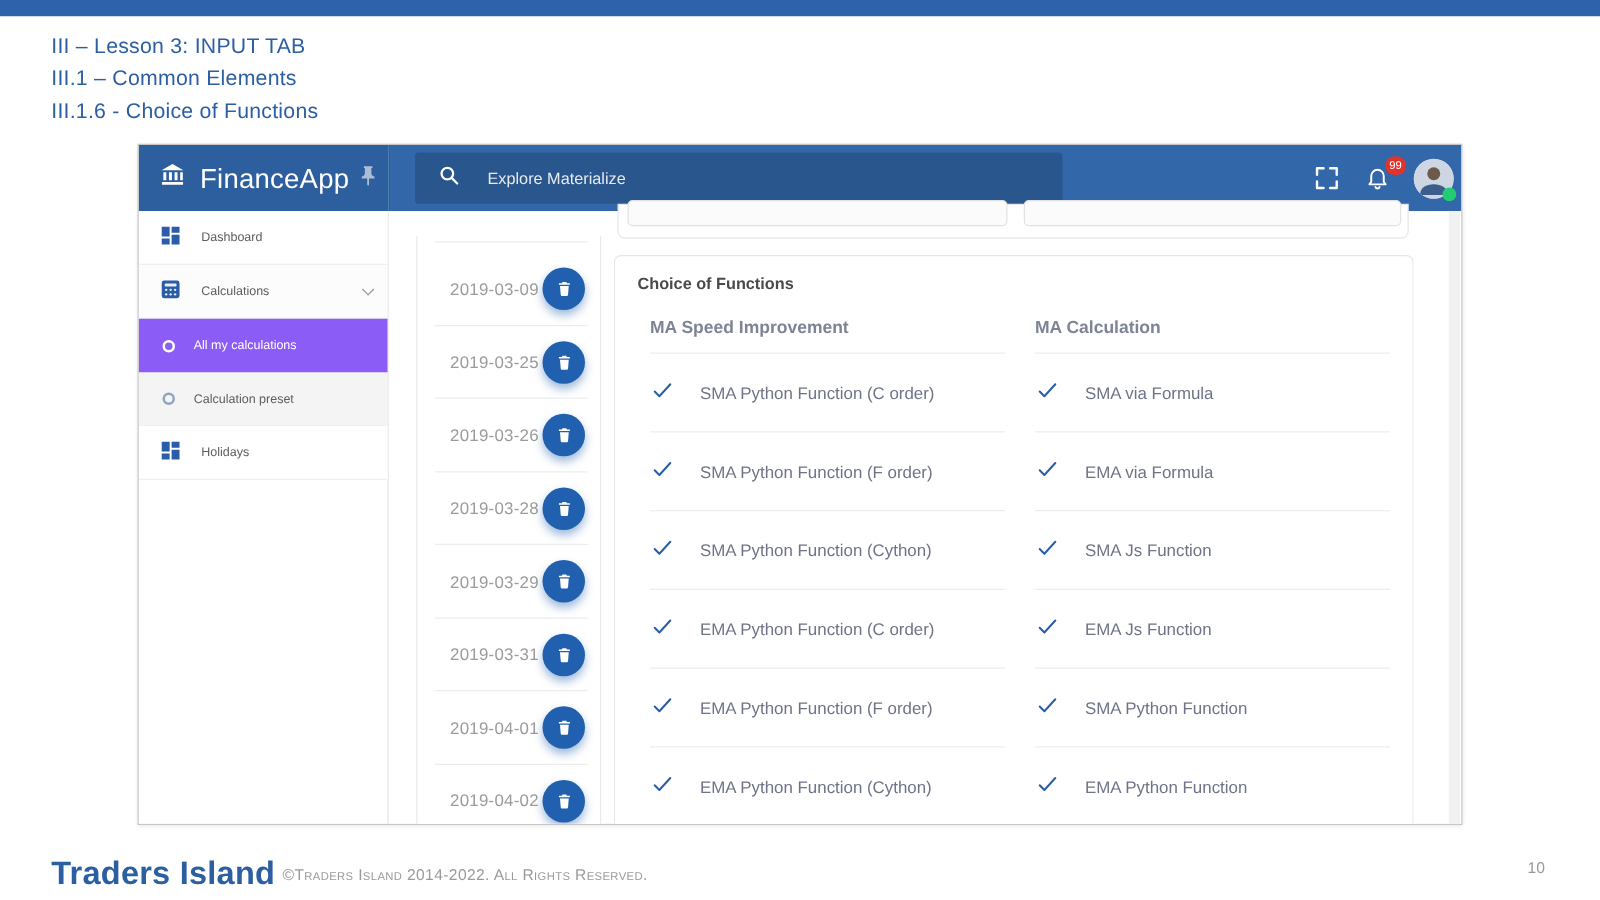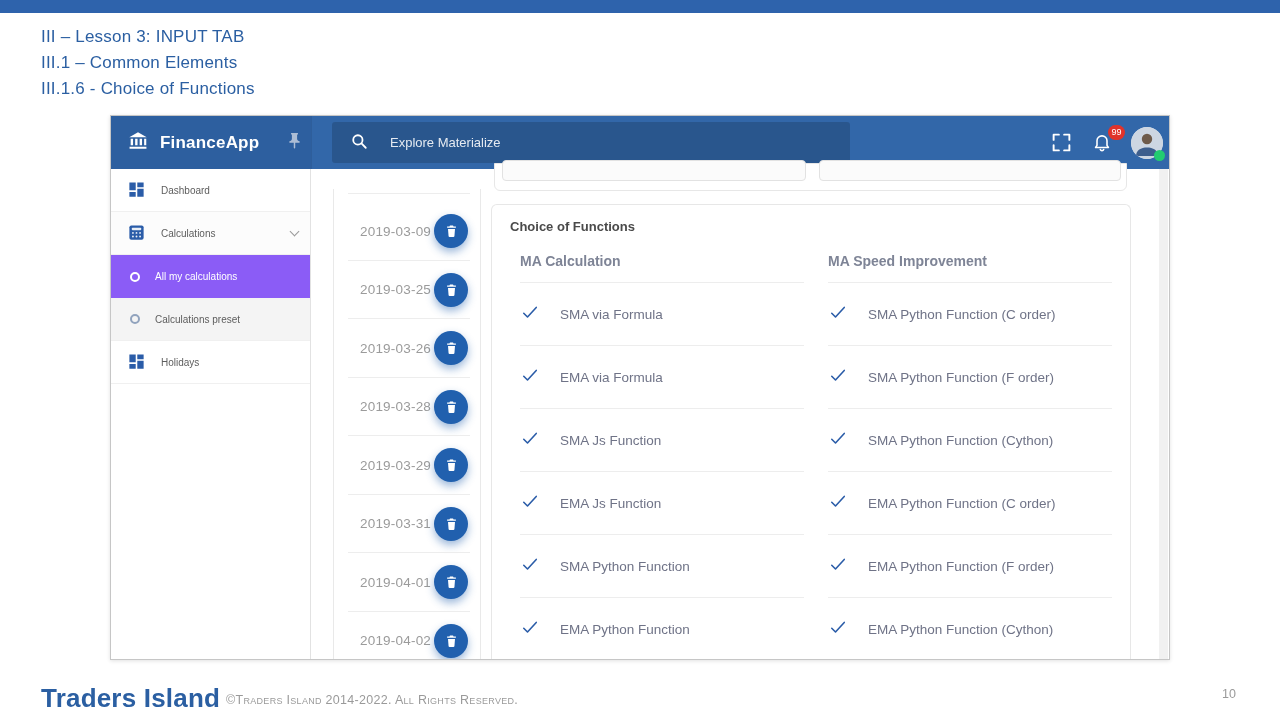--- a/index.html
+++ b/index.html
@@ -10,21 +10,21 @@
   .topbar { position:absolute; left:0; top:0; width:1280px; height:13px; background:#2e63ac; }
   .titles { position:absolute; left:41px; top:24px; color:#2b5fa2; font-weight:normal; font-size:17px; line-height:26px; letter-spacing:.2px; }
 
   
   .app { position:absolute; left:110px; top:115px; width:1060px; height:545px; background:#fff;
          border:1px solid #c6c6c6; box-shadow:0 1px 4px rgba(0,0,0,.12); overflow:hidden; }
 
   
   .app-header { position:absolute; left:0; top:0; width:100%; height:53px; display:flex; }
   .brand { width:200px; height:53px; background:#2d5f9f; display:flex; align-items:center; padding:0 10px 0 16px; flex:none; }
-  .brand-name { color:#fff; font-weight:bold; font-size:17px; margin-left:11px; letter-spacing:.2px; }
+  .brand-name { color:#fff; font-weight:normal; font-size:22px; margin-left:11px; letter-spacing:.2px; }
   .pin { margin-left:auto; opacity:.85; }
   .navbar { flex:1; background:#3267a9; display:flex; align-items:center; border-left:1px solid rgba(0,0,0,.08); }
   .searchbar { margin-left:20px; width:518px; height:41px; background:rgba(0,0,0,.16); border-radius:3px;
                display:flex; align-items:center; padding:0 14px 0 18px; }
   .searchbar input { background:transparent; border:none; outline:none; color:#fff; font-size:13px; margin-left:22px; width:400px; font-family:"Liberation Sans", sans-serif; }
   .searchbar input::placeholder { color:rgba(255,255,255,.88); opacity:1; }
   .hdr-icons { margin-left:auto; display:flex; align-items:center; gap:17px; padding-right:6px; }
   .icon-btn { position:relative; width:24px; height:24px; display:flex; align-items:center; justify-content:center; cursor:pointer; }
   .badge { position:absolute; top:-6px; right:-11px; min-width:17px; height:15px; background:#e0332b; color:#fff;
            font-size:9px; font-weight:normal; border-radius:8px; display:flex; align-items:center; justify-content:center; padding:0 3px; }
@@ -172,21 +172,21 @@
         </span>
         <span class="lbl">Calculations</span>
         <span class="chev"></span>
       </div>
       <div class="side-item selected">
         <span class="ring white"></span>
         <span class="lbl">All my calculations</span>
       </div>
       <div class="side-item subtle">
         <span class="ring"></span>
-        <span class="lbl">Calculations preset</span>
+        <span class="lbl">Calculation preset</span>
       </div>
       <div class="side-item">
         <span>
           <svg width="19" height="19" viewBox="0 0 24 24" fill="#2a5ca8">
               <path d="M3 13h8V3H3v10zm0 8h8v-6H3v6zm10 0h8V11h-8v10zm0-18v6h8V3h-8z"></path>
             </svg>
         </span>
         <span class="lbl">Holidays</span>
       </div>
     </div>
@@ -283,132 +283,132 @@
               </span>
             </div>
 
         </div>
       </div>
 
       <div class="func-card">
         <div class="func-title">Choice of Functions</div>
         <div class="func-cols">
           <div class="func-col">
-            <div class="col-header">MA Calculation</div>
-
-              <div class="func-row">
-                <span>
-                  <svg width="20" height="20" viewBox="0 0 24 24" fill="none" stroke="#2a5ca8" stroke-width="1.9" stroke-linecap="round" stroke-linejoin="round">
-                    <path d="M4.5 13.5 9 18 19.5 6.5"></path>
-                  </svg>
-                </span>
-                <span class="func-label">SMA via Formula</span>
-              </div>
-
-              <div class="func-row">
-                <span>
-                  <svg width="20" height="20" viewBox="0 0 24 24" fill="none" stroke="#2a5ca8" stroke-width="1.9" stroke-linecap="round" stroke-linejoin="round">
-                    <path d="M4.5 13.5 9 18 19.5 6.5"></path>
-                  </svg>
-                </span>
-                <span class="func-label">EMA via Formula</span>
-              </div>
-
-              <div class="func-row">
-                <span>
-                  <svg width="20" height="20" viewBox="0 0 24 24" fill="none" stroke="#2a5ca8" stroke-width="1.9" stroke-linecap="round" stroke-linejoin="round">
-                    <path d="M4.5 13.5 9 18 19.5 6.5"></path>
-                  </svg>
-                </span>
-                <span class="func-label">SMA Js Function</span>
-              </div>
-
-              <div class="func-row">
-                <span>
-                  <svg width="20" height="20" viewBox="0 0 24 24" fill="none" stroke="#2a5ca8" stroke-width="1.9" stroke-linecap="round" stroke-linejoin="round">
-                    <path d="M4.5 13.5 9 18 19.5 6.5"></path>
-                  </svg>
-                </span>
-                <span class="func-label">EMA Js Function</span>
-              </div>
-
-              <div class="func-row">
-                <span>
-                  <svg width="20" height="20" viewBox="0 0 24 24" fill="none" stroke="#2a5ca8" stroke-width="1.9" stroke-linecap="round" stroke-linejoin="round">
-                    <path d="M4.5 13.5 9 18 19.5 6.5"></path>
-                  </svg>
-                </span>
-                <span class="func-label">SMA Python Function</span>
-              </div>
-
-              <div class="func-row">
-                <span>
-                  <svg width="20" height="20" viewBox="0 0 24 24" fill="none" stroke="#2a5ca8" stroke-width="1.9" stroke-linecap="round" stroke-linejoin="round">
-                    <path d="M4.5 13.5 9 18 19.5 6.5"></path>
-                  </svg>
-                </span>
-                <span class="func-label">EMA Python Function</span>
+            <div class="col-header">MA Speed Improvement</div>
+
+              <div class="func-row">
+                <span>
+                  <svg width="20" height="20" viewBox="0 0 24 24" fill="none" stroke="#2a5ca8" stroke-width="1.9" stroke-linecap="round" stroke-linejoin="round">
+                    <path d="M4.5 13.5 9 18 19.5 6.5"></path>
+                  </svg>
+                </span>
+                <span class="func-label">SMA Python Function (C order)</span>
+              </div>
+
+              <div class="func-row">
+                <span>
+                  <svg width="20" height="20" viewBox="0 0 24 24" fill="none" stroke="#2a5ca8" stroke-width="1.9" stroke-linecap="round" stroke-linejoin="round">
+                    <path d="M4.5 13.5 9 18 19.5 6.5"></path>
+                  </svg>
+                </span>
+                <span class="func-label">SMA Python Function (F order)</span>
+              </div>
+
+              <div class="func-row">
+                <span>
+                  <svg width="20" height="20" viewBox="0 0 24 24" fill="none" stroke="#2a5ca8" stroke-width="1.9" stroke-linecap="round" stroke-linejoin="round">
+                    <path d="M4.5 13.5 9 18 19.5 6.5"></path>
+                  </svg>
+                </span>
+                <span class="func-label">SMA Python Function (Cython)</span>
+              </div>
+
+              <div class="func-row">
+                <span>
+                  <svg width="20" height="20" viewBox="0 0 24 24" fill="none" stroke="#2a5ca8" stroke-width="1.9" stroke-linecap="round" stroke-linejoin="round">
+                    <path d="M4.5 13.5 9 18 19.5 6.5"></path>
+                  </svg>
+                </span>
+                <span class="func-label">EMA Python Function (C order)</span>
+              </div>
+
+              <div class="func-row">
+                <span>
+                  <svg width="20" height="20" viewBox="0 0 24 24" fill="none" stroke="#2a5ca8" stroke-width="1.9" stroke-linecap="round" stroke-linejoin="round">
+                    <path d="M4.5 13.5 9 18 19.5 6.5"></path>
+                  </svg>
+                </span>
+                <span class="func-label">EMA Python Function (F order)</span>
+              </div>
+
+              <div class="func-row">
+                <span>
+                  <svg width="20" height="20" viewBox="0 0 24 24" fill="none" stroke="#2a5ca8" stroke-width="1.9" stroke-linecap="round" stroke-linejoin="round">
+                    <path d="M4.5 13.5 9 18 19.5 6.5"></path>
+                  </svg>
+                </span>
+                <span class="func-label">EMA Python Function (Cython)</span>
               </div>
 
           </div>
           <div class="func-col">
-            <div class="col-header">MA Speed Improvement</div>
-
-              <div class="func-row">
-                <span>
-                  <svg width="20" height="20" viewBox="0 0 24 24" fill="none" stroke="#2a5ca8" stroke-width="1.9" stroke-linecap="round" stroke-linejoin="round">
-                    <path d="M4.5 13.5 9 18 19.5 6.5"></path>
-                  </svg>
-                </span>
-                <span class="func-label">SMA Python Function (C order)</span>
-              </div>
-
-              <div class="func-row">
-                <span>
-                  <svg width="20" height="20" viewBox="0 0 24 24" fill="none" stroke="#2a5ca8" stroke-width="1.9" stroke-linecap="round" stroke-linejoin="round">
-                    <path d="M4.5 13.5 9 18 19.5 6.5"></path>
-                  </svg>
-                </span>
-                <span class="func-label">SMA Python Function (F order)</span>
-              </div>
-
-              <div class="func-row">
-                <span>
-                  <svg width="20" height="20" viewBox="0 0 24 24" fill="none" stroke="#2a5ca8" stroke-width="1.9" stroke-linecap="round" stroke-linejoin="round">
-                    <path d="M4.5 13.5 9 18 19.5 6.5"></path>
-                  </svg>
-                </span>
-                <span class="func-label">SMA Python Function (Cython)</span>
-              </div>
-
-              <div class="func-row">
-                <span>
-                  <svg width="20" height="20" viewBox="0 0 24 24" fill="none" stroke="#2a5ca8" stroke-width="1.9" stroke-linecap="round" stroke-linejoin="round">
-                    <path d="M4.5 13.5 9 18 19.5 6.5"></path>
-                  </svg>
-                </span>
-                <span class="func-label">EMA Python Function (C order)</span>
-              </div>
-
-              <div class="func-row">
-                <span>
-                  <svg width="20" height="20" viewBox="0 0 24 24" fill="none" stroke="#2a5ca8" stroke-width="1.9" stroke-linecap="round" stroke-linejoin="round">
-                    <path d="M4.5 13.5 9 18 19.5 6.5"></path>
-                  </svg>
-                </span>
-                <span class="func-label">EMA Python Function (F order)</span>
-              </div>
-
-              <div class="func-row">
-                <span>
-                  <svg width="20" height="20" viewBox="0 0 24 24" fill="none" stroke="#2a5ca8" stroke-width="1.9" stroke-linecap="round" stroke-linejoin="round">
-                    <path d="M4.5 13.5 9 18 19.5 6.5"></path>
-                  </svg>
-                </span>
-                <span class="func-label">EMA Python Function (Cython)</span>
+            <div class="col-header">MA Calculation</div>
+
+              <div class="func-row">
+                <span>
+                  <svg width="20" height="20" viewBox="0 0 24 24" fill="none" stroke="#2a5ca8" stroke-width="1.9" stroke-linecap="round" stroke-linejoin="round">
+                    <path d="M4.5 13.5 9 18 19.5 6.5"></path>
+                  </svg>
+                </span>
+                <span class="func-label">SMA via Formula</span>
+              </div>
+
+              <div class="func-row">
+                <span>
+                  <svg width="20" height="20" viewBox="0 0 24 24" fill="none" stroke="#2a5ca8" stroke-width="1.9" stroke-linecap="round" stroke-linejoin="round">
+                    <path d="M4.5 13.5 9 18 19.5 6.5"></path>
+                  </svg>
+                </span>
+                <span class="func-label">EMA via Formula</span>
+              </div>
+
+              <div class="func-row">
+                <span>
+                  <svg width="20" height="20" viewBox="0 0 24 24" fill="none" stroke="#2a5ca8" stroke-width="1.9" stroke-linecap="round" stroke-linejoin="round">
+                    <path d="M4.5 13.5 9 18 19.5 6.5"></path>
+                  </svg>
+                </span>
+                <span class="func-label">SMA Js Function</span>
+              </div>
+
+              <div class="func-row">
+                <span>
+                  <svg width="20" height="20" viewBox="0 0 24 24" fill="none" stroke="#2a5ca8" stroke-width="1.9" stroke-linecap="round" stroke-linejoin="round">
+                    <path d="M4.5 13.5 9 18 19.5 6.5"></path>
+                  </svg>
+                </span>
+                <span class="func-label">EMA Js Function</span>
+              </div>
+
+              <div class="func-row">
+                <span>
+                  <svg width="20" height="20" viewBox="0 0 24 24" fill="none" stroke="#2a5ca8" stroke-width="1.9" stroke-linecap="round" stroke-linejoin="round">
+                    <path d="M4.5 13.5 9 18 19.5 6.5"></path>
+                  </svg>
+                </span>
+                <span class="func-label">SMA Python Function</span>
+              </div>
+
+              <div class="func-row">
+                <span>
+                  <svg width="20" height="20" viewBox="0 0 24 24" fill="none" stroke="#2a5ca8" stroke-width="1.9" stroke-linecap="round" stroke-linejoin="round">
+                    <path d="M4.5 13.5 9 18 19.5 6.5"></path>
+                  </svg>
+                </span>
+                <span class="func-label">EMA Python Function</span>
               </div>
 
           </div>
         </div>
       </div>
     </div>
   </div>
 
   <div class="footer-brand">Traders Island</div>
   <div class="footer-copy">©Traders Island 2014-2022. All Rights Reserved.</div>

